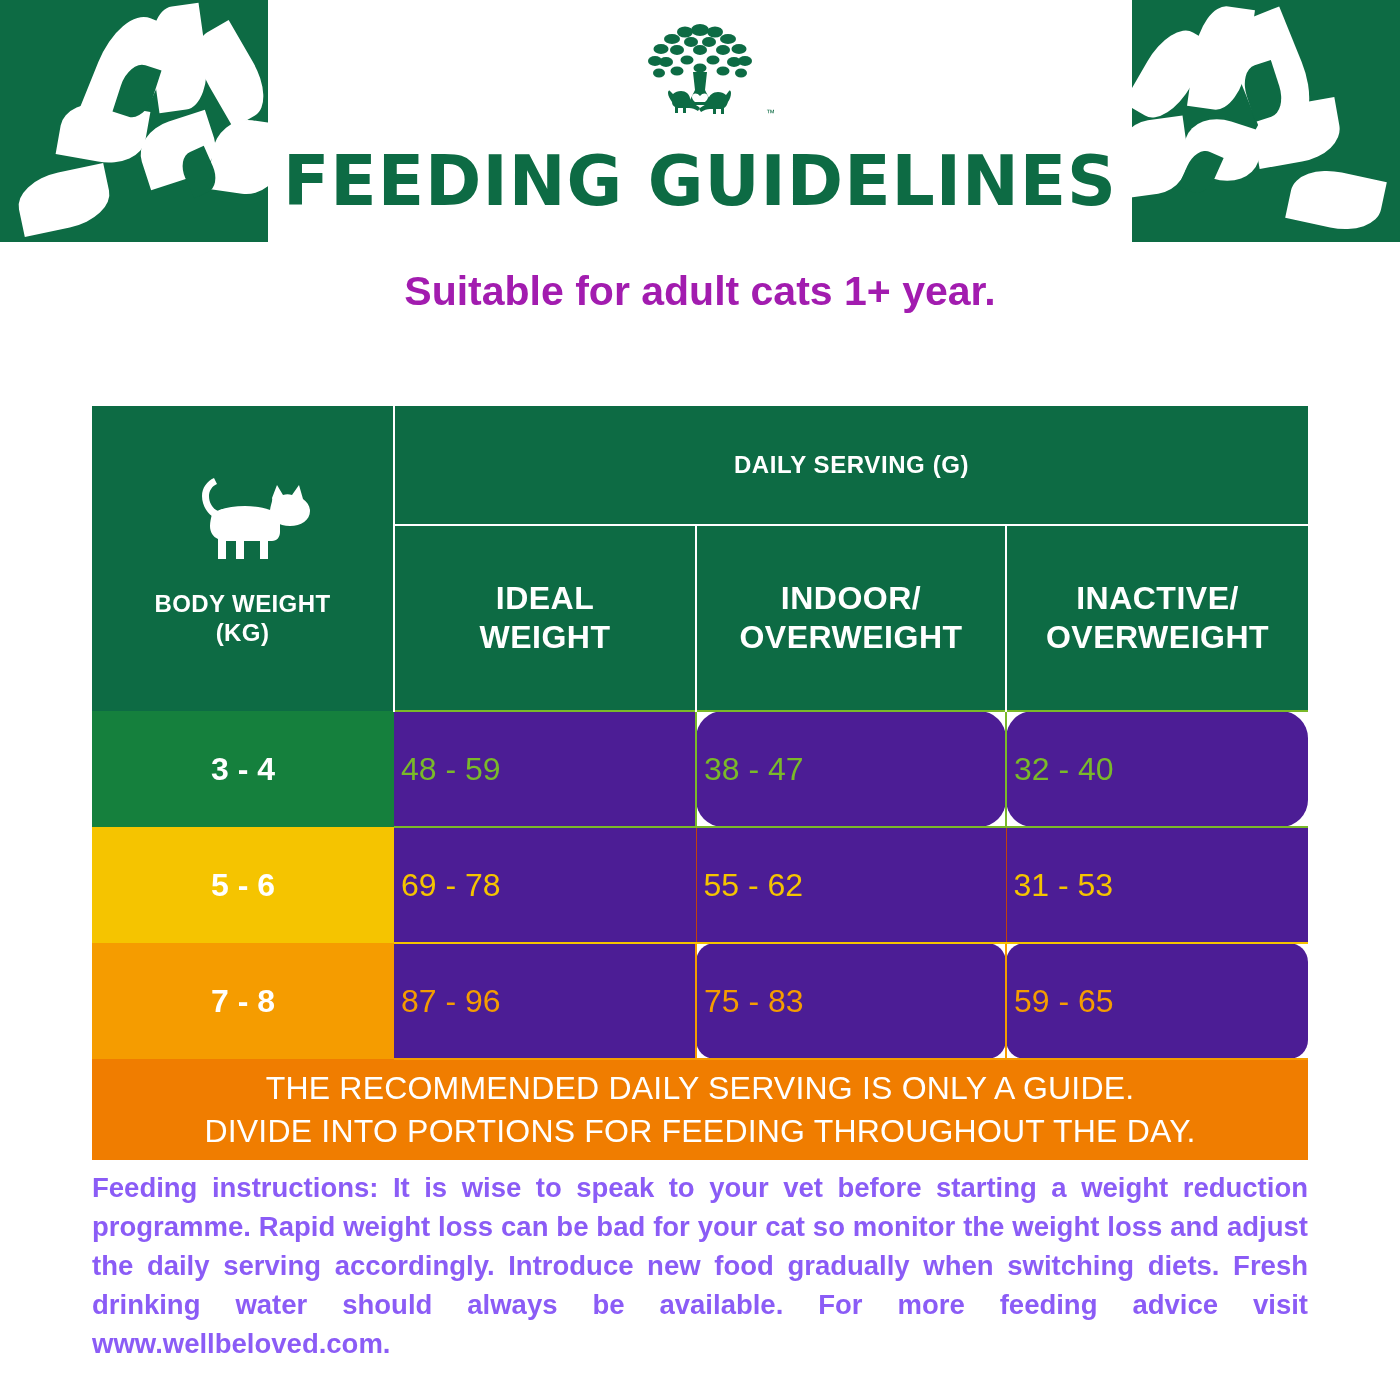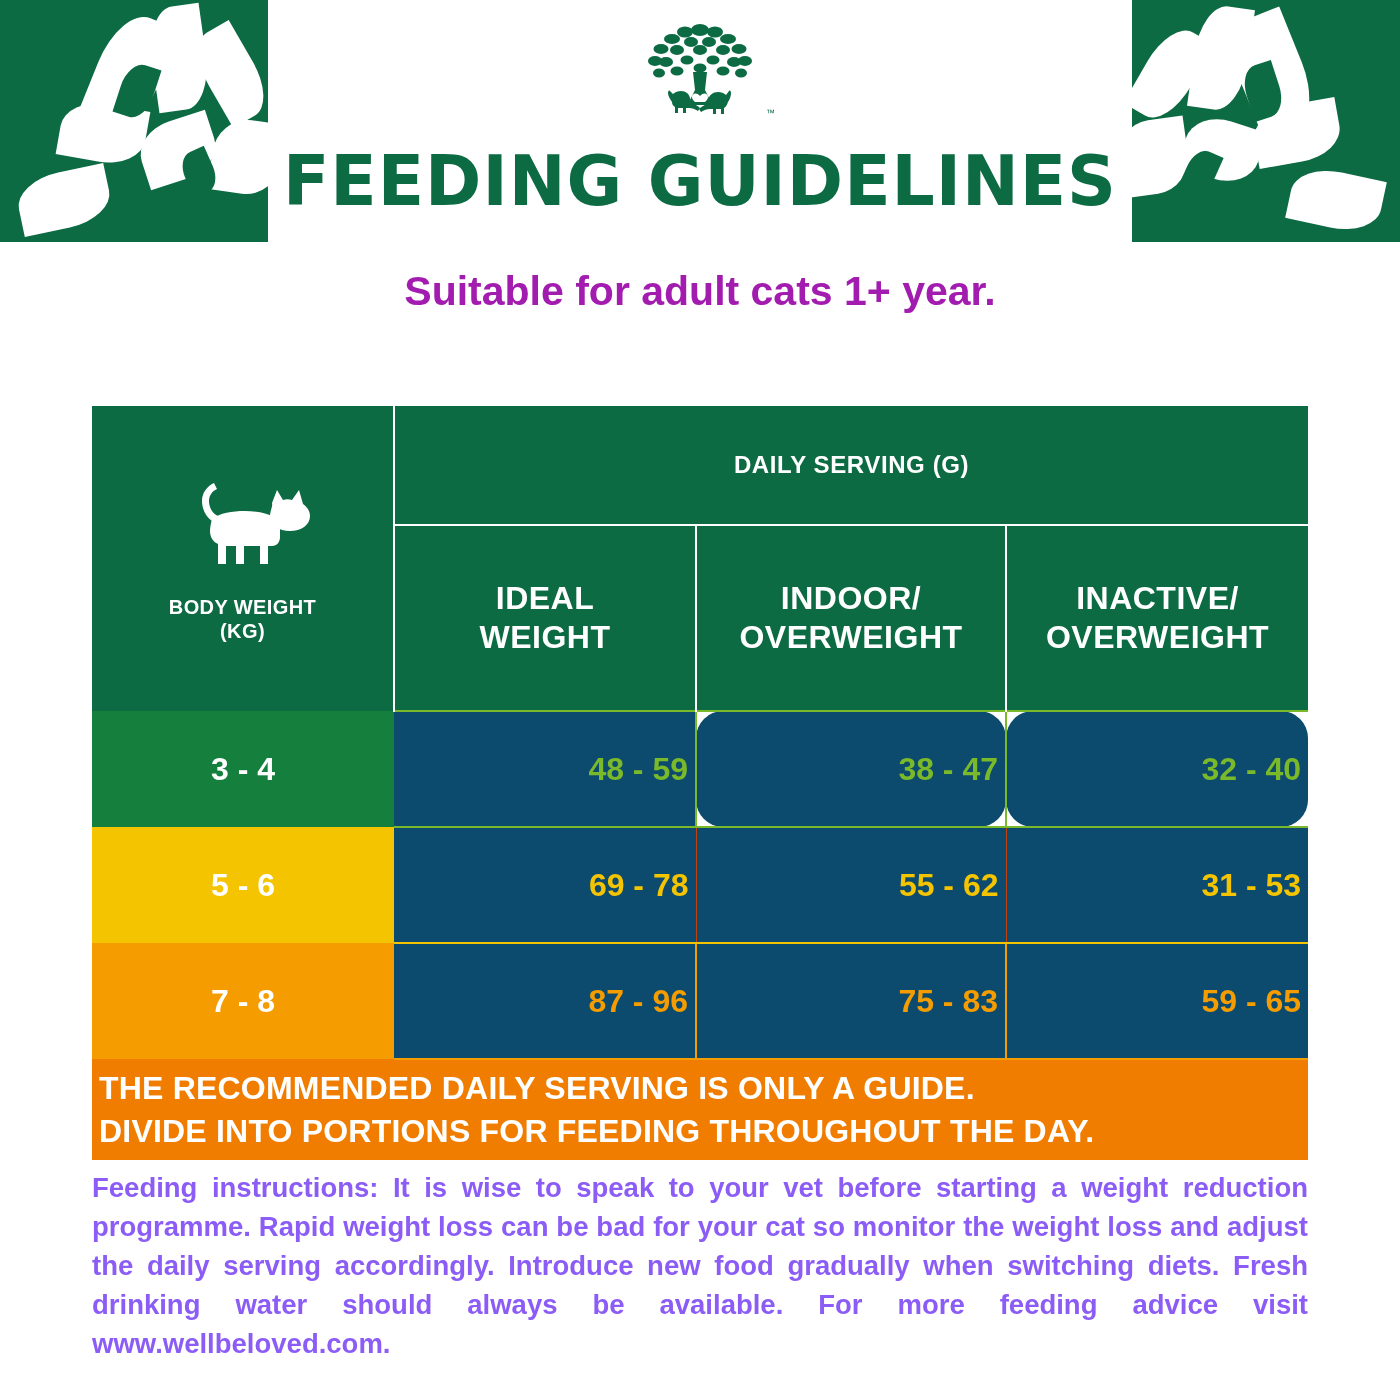--- a/index.html
+++ b/index.html
@@ -110,21 +110,21 @@
     letter-spacing: 0.6px;
     height: 104px;
   }
   .hdr-sub {
     font-size: 32px;
     line-height: 1.22;
     letter-spacing: 0.5px;
     height: 170px;
   }
   .hdr-body {
-    font-size: 20px;
+    font-size: 24px;
     line-height: 1.2;
     letter-spacing: 0.4px;
     height: 274px;
     position: relative;
   }
   .cat-icon {
     display: block;
     margin: 0 auto 22px auto;
   }
   .sep-v {
@@ -136,43 +136,44 @@
 
   .wcell {
     text-align: center;
     vertical-align: middle;
     font-size: 32px;
     font-weight: bold;
     color: #ffffff;
     height: 100px;
   }
   .vcell {
-    background: #0c4a6e;
-    text-align: right;
+    background: #4c1d95;
+    text-align: left;
     vertical-align: middle;
     font-size: 32px;
-    font-weight: bold;
+    font-weight: normal;
     height: 100px;
   }
   .row-green .vcell { color: #7ab929; border-top: 2px solid #7ab929; border-bottom: 2px solid #7ab929; }
   .row-green .vcell + .vcell { border-left: 2px solid #7ab929; border-radius: 27px; }
   .row-yellow .vcell { color: #f5c400; border-bottom: 2px solid #f5c400; }
   .row-yellow .vcell + .vcell { border-left: 1px solid #c2410c; }
   .row-orange .vcell { color: #f59c00; border-bottom: 2px solid #f59c00; }
-  .row-orange .vcell + .vcell { border-left: 2px solid #f59c00; }
+  .row-orange .vcell + .vcell { border-left: 2px solid #f59c00; border-radius: 19px; }
 
   .bg-green { background: #15803d; }
   .bg-yellow { background: #f5c400; }
   .bg-orange { background: #f59c00; }
 
   .footer-bar {
     background: #f07d00;
     color: #ffffff;
+    text-align: center;
     font-size: 32px;
-    font-weight: bold;
+    font-weight: normal;
     line-height: 1.34;
     letter-spacing: 0.2px;
     padding: 16px 10px 20px 10px;
   }
 
   
   .instructions {
     position: absolute;
     top: 1168px;
     left: 92px;

